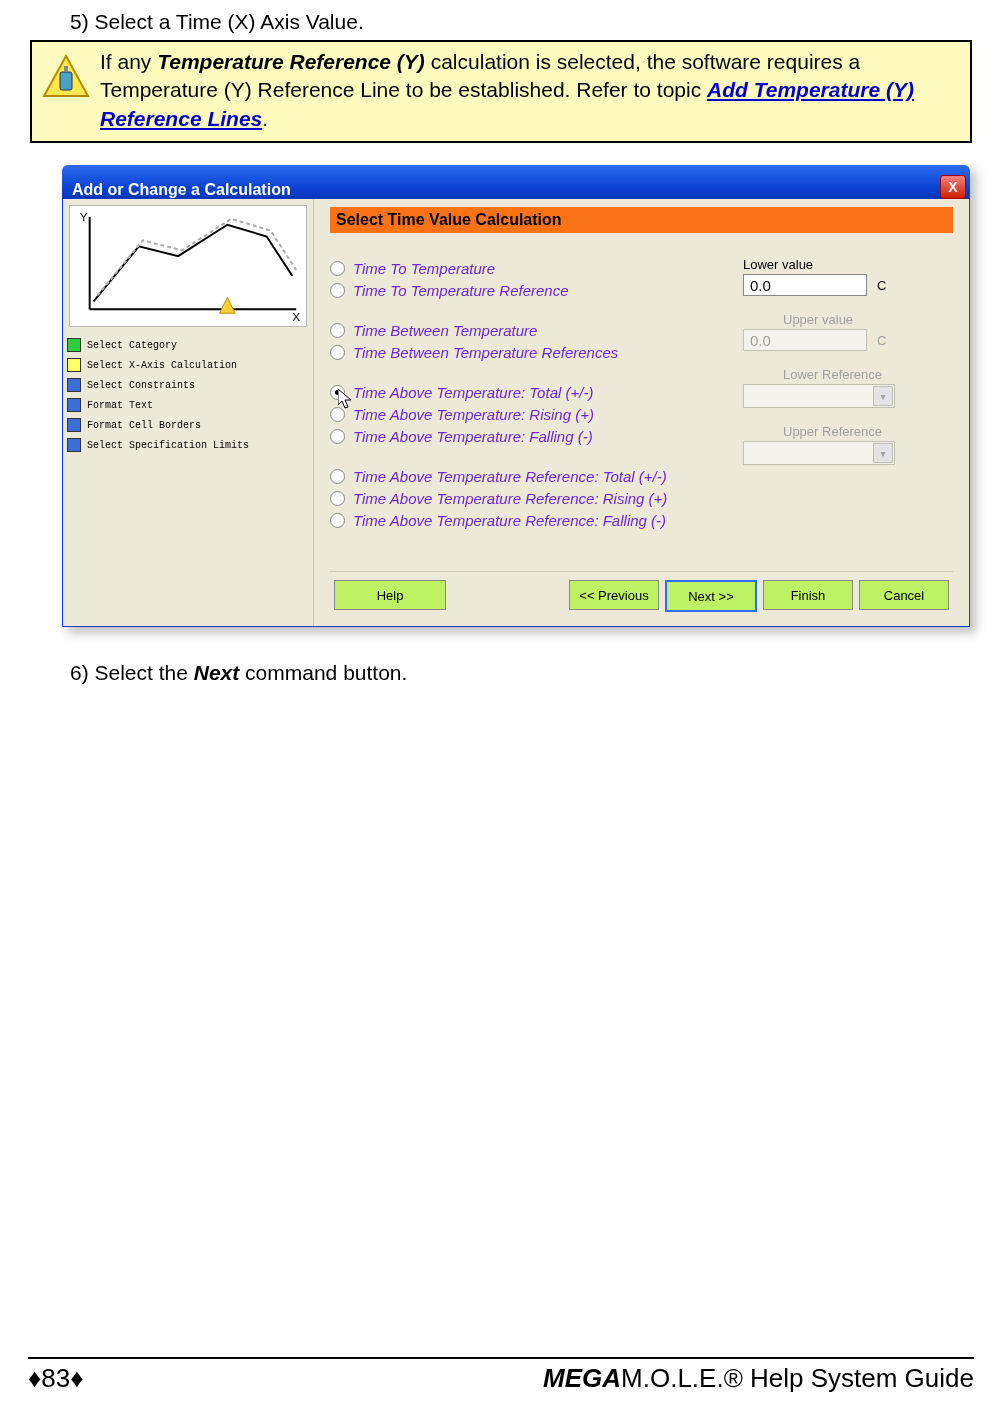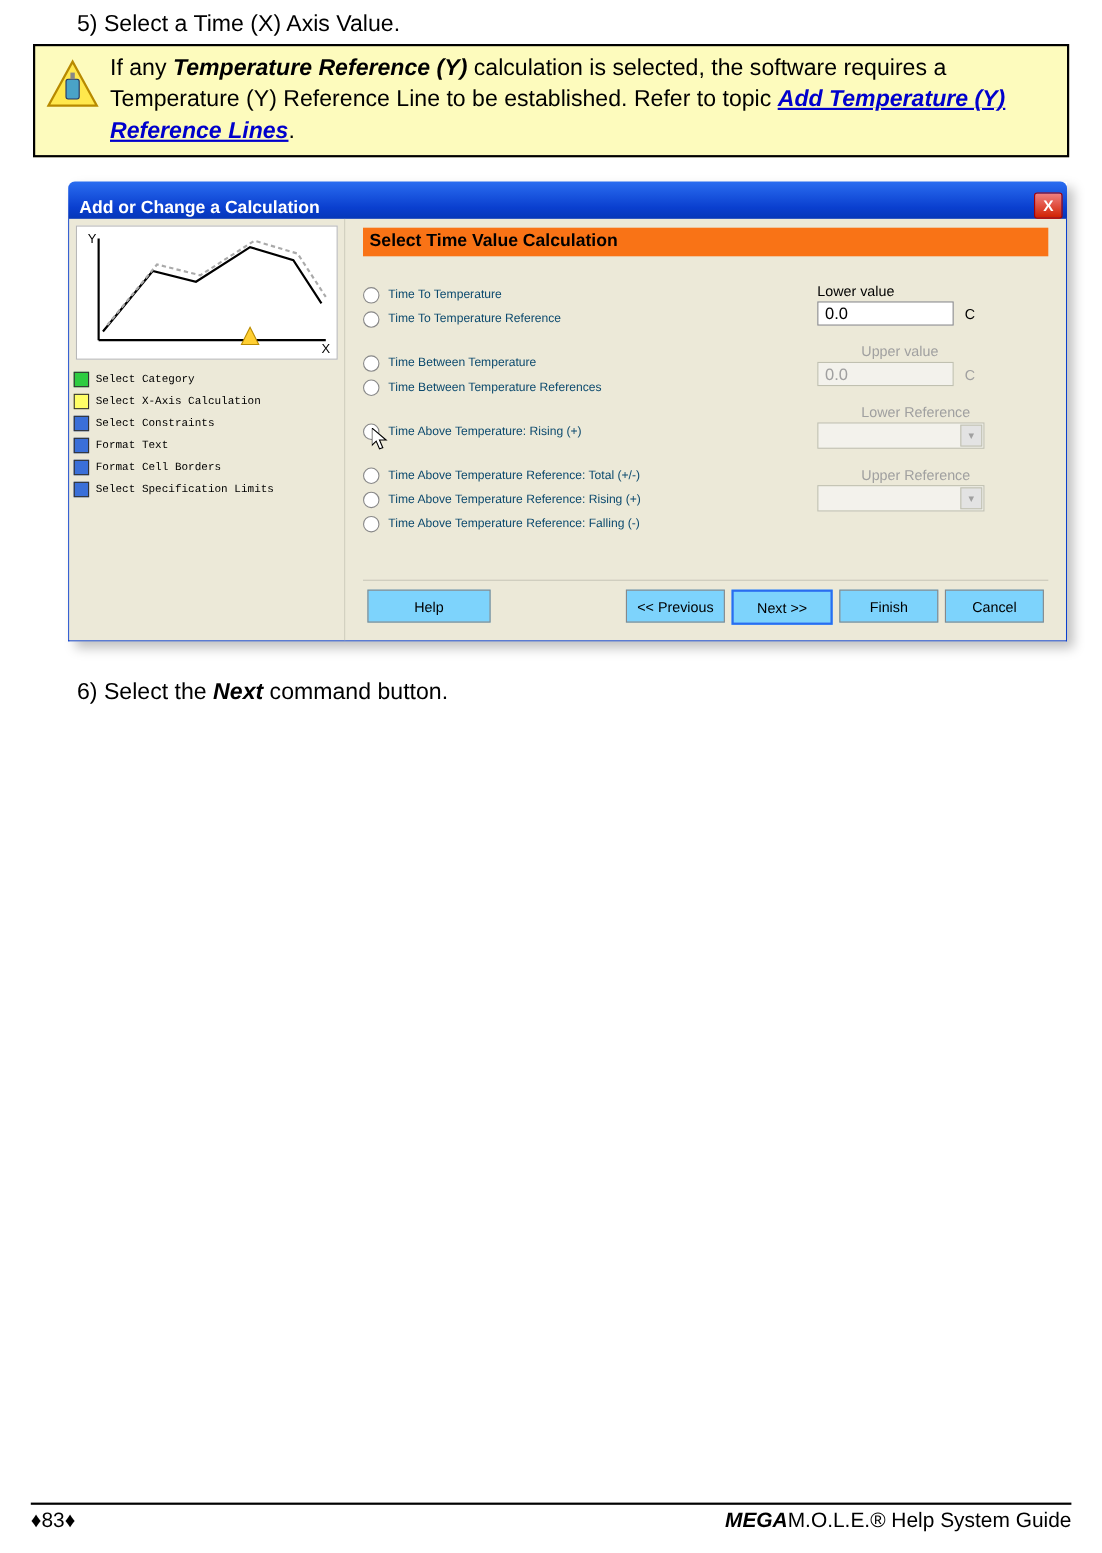--- a/index.html
+++ b/index.html
@@ -20,41 +20,41 @@
   .graph-preview svg{width:100%;height:100%;}
   .nav-list{font-family:Liberation Mono, monospace;font-size:10px;padding:2px 0 0 4px;}
   .nav-item{display:flex;align-items:center;height:20px;}
   .nav-sq{width:12px;height:12px;margin-right:6px;border:1px solid #333;}
   .sq-green{background:#2ecc40;}
   .sq-yellow{background:#ffff66;}
   .sq-blue{background:#3a6fd8;}
   .right-pane{flex:1;background:#ece9d8;padding:8px 16px 6px 16px;position:relative;}
   .rp-title{font-family:Tahoma,Arial,sans-serif;font-size:16px;font-weight:bold;background:#f97316;padding:4px 6px;display:block;margin-bottom:24px;}
   .opt-area{display:flex;}
-  .opt-col{flex:1;font-family:Tahoma,Arial,sans-serif;font-size:11px;color:#0c4a6e;}
+  .opt-col{flex:1;font-family:Tahoma,Arial,sans-serif;font-size:15px;color:#6d28d9;font-style:italic;}
   .opt-group{margin-bottom:18px;}
   .opt-row{display:flex;align-items:center;height:22px;}
   .radio{width:13px;height:13px;border:1px solid #888;border-radius:50%;background:#fff;margin-right:8px;display:inline-flex;align-items:center;justify-content:center;}
   .radio.sel::after{content:"";width:5px;height:5px;background:#000;border-radius:50%;}
   .dim{color:#a0a0a0;margin-left:40px;}
   .val-col{width:210px;font-family:Tahoma,Arial,sans-serif;font-size:13px;}
   .val-label{margin-bottom:2px;}
   .val-input{width:110px;height:20px;background:#fff;border:1px solid #888;padding:0 6px;display:inline-flex;align-items:center;font-size:15px;}
   .val-row{display:flex;align-items:center;margin-bottom:16px;}
   .val-unit{margin-left:10px;}
   .val-input.disabled{color:#a0a0a0;background:#f3f2ec;border-color:#c0c0b0;}
   .dropdown{width:150px;height:22px;border:1px solid #c0c0b0;background:#f3f2ec;display:flex;align-items:center;justify-content:flex-end;}
   .dropdown .dd-btn{width:18px;height:18px;background:#e3e3e3;border:1px solid #c0c0b0;margin:1px;display:flex;align-items:center;justify-content:center;color:#a0a0a0;font-size:10px;}
   .btn-row{display:flex;justify-content:flex-end;gap:6px;padding:8px 4px;border-top:1px solid #c9c7b8;margin-top:22px;}
-  .win-btn{min-width:88px;height:28px;background:#7dd3fc;border:1px solid #888;font-family:Tahoma,Arial,sans-serif;font-size:13px;display:flex;align-items:center;justify-content:center;}
+  .win-btn{min-width:88px;height:28px;background:#bef264;border:1px solid #888;font-family:Tahoma,Arial,sans-serif;font-size:13px;display:flex;align-items:center;justify-content:center;}
   .win-btn.default{border:2px solid #2a6df0;}
   .step2{font-size:21px;margin:34px 0 0 40px;}
   .footer{position:absolute;left:0;right:0;bottom:18px;padding:0 28px;}
   .footer-line{border-top:2px solid #000;height:0;margin-bottom:4px;}
-  .footer-row{display:flex;justify-content:space-between;font-size:19px;}
+  .footer-row{display:flex;justify-content:space-between;font-size:26px;}
   .footer-left{font-weight:normal;}
   .footer-right b{font-weight:bold;font-style:italic;margin-top:25px;}
   .cursor{position:absolute;left:56px;top:136px;pointer-events:none;}
 </style>
 </head>
 <body>
 
 <div class="page">
 
   <p class="step">5)  Select a Time (X) Axis Value.</p>
@@ -136,22 +136,30 @@
                   <span class="radio"></span>
                   <span>Time Between Temperature</span>
                 </div>
               <div class="opt-row">
                   <span class="radio"></span>
                   <span>Time Between Temperature References</span>
                 </div>
             </div>
             <div class="opt-group" style="position:relative;">
               <div class="opt-row">
+                  <span class="radio sel"></span>
+                  <span>Time Above Temperature: Total (+/-)</span>
+                </div>
+              <div class="opt-row">
                   <span class="radio"></span>
                   <span>Time Above Temperature: Rising (+)</span>
+                </div>
+              <div class="opt-row">
+                  <span class="radio"></span>
+                  <span>Time Above Temperature: Falling (-)</span>
                 </div>
               <svg class="cursor" width="18" height="22" viewBox="0 0 18 22" style="top:8px;left:8px;">
                   <polygon points="0,0 0,16 4,12 7,19 10,18 7,11 13,11" fill="#fff" stroke="#000" stroke-width="1"></polygon>
                 </svg>
             </div>
             <div class="opt-group">
               <div class="opt-row">
                   <span class="radio"></span>
                   <span>Time Above Temperature Reference: Total (+/-)</span>
                 </div>

